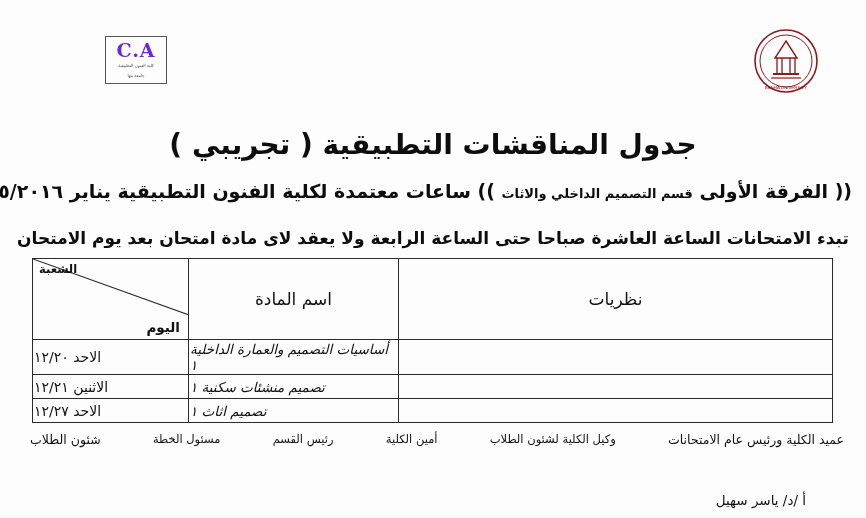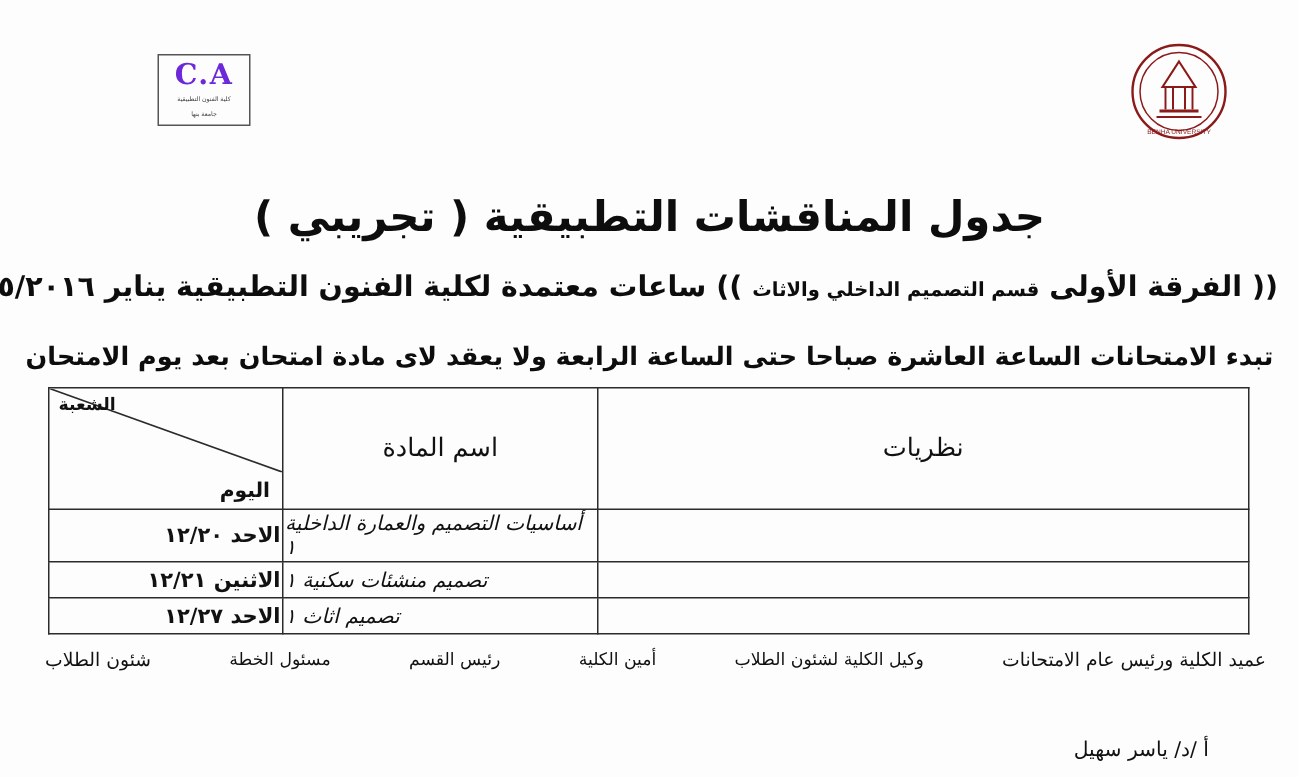--- a/index.html
+++ b/index.html
@@ -149,24 +149,23 @@
     font-size: 11.5px;
   }
   .head-split .lbl-day {
     position: absolute;
     bottom: 4px;
     right: 8px;
     font-size: 13.5px;
   }
   .cell-day {
     height: 21px;
-    text-align: right;
+    text-align: left;
     font-size: 14px;
     letter-spacing: 0.5px;
-    font-weight: bold;
   }
   .cell-course {
     height: 21px;
     text-align: left;
     font-size: 13.5px;
     font-style: italic;
   }
   .cell-notes {
     height: 21px;
   }

